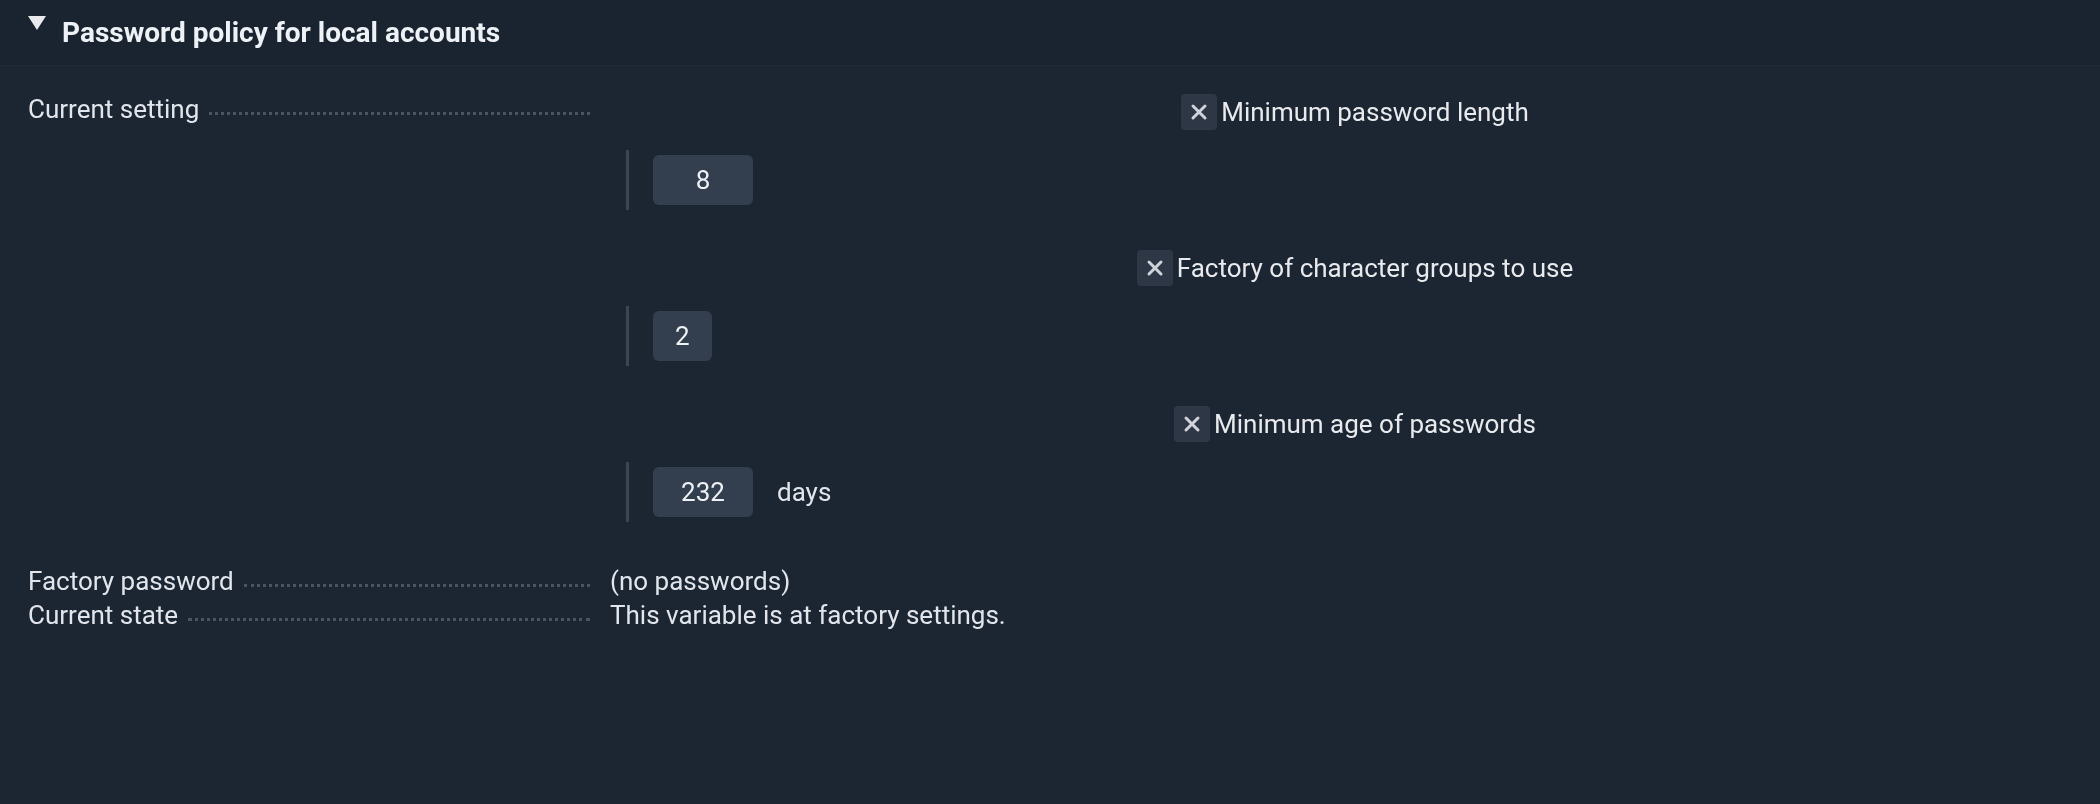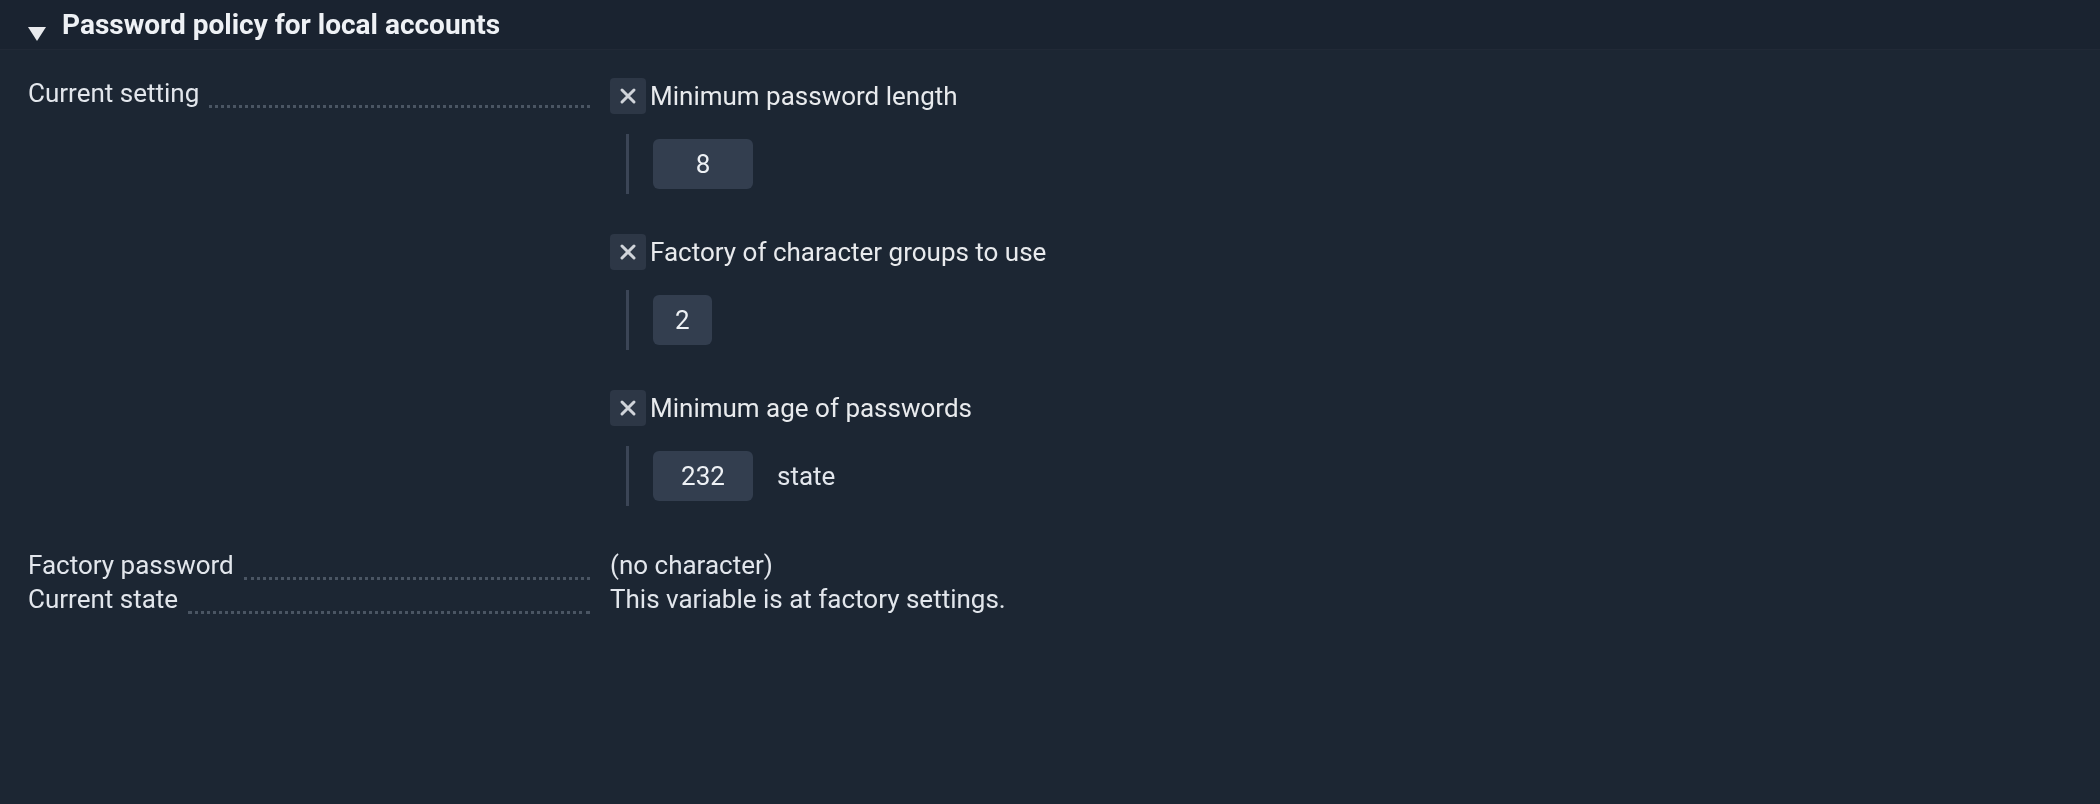--- a/index.html
+++ b/index.html
@@ -11,23 +11,23 @@
       background: #1c2633;
       color: #e8eaed;
       font-family: -apple-system, BlinkMacSystemFont, "Segoe UI", Roboto, sans-serif;
       font-size: 26px;
       width: 2100px;
       height: 804px;
       overflow: hidden;
     }
     .header {
       background: #1a2330;
-      padding: 8px 28px;
-      display: flex;
-      align-items: flex-end;
+      padding: 16px 28px;
+      display: flex;
+      align-items: flex-start;
       gap: 16px;
       border-bottom: 1px solid rgba(255,255,255,0.03);
     }
     .header-toggle {
       display: inline-flex;
       align-items: center;
       justify-content: center;
     }
     .header-title {
       font-weight: 700;
@@ -38,21 +38,21 @@
       padding: 28px 0 0 0;
     }
     .row {
       display: flex;
       align-items: flex-start;
       margin-bottom: 8px;
     }
     .row-label-wrap {
       width: 610px;
       display: flex;
-      align-items: flex-end;
+      align-items: flex-start;
       padding-left: 28px;
     }
     .row-label {
       white-space: nowrap;
       padding-right: 10px;
       color: #e2e6ec;
     }
     .dots {
       flex: 1;
       height: 1px;
@@ -67,20 +67,21 @@
       gap: 40px;
     }
     .param-block {
       display: flex;
       flex-direction: column;
     }
     .param-header {
       display: flex;
       align-items: center;
       gap: 4px;
+      justify-content: center;
     }
     .x-btn {
       width: 36px;
       height: 36px;
       background: #2d3746;
       border-radius: 4px;
       display: inline-flex;
       align-items: center;
       justify-content: center;
       cursor: pointer;
@@ -184,33 +185,33 @@
           <span class="x-btn">
             <svg width="18" height="18" viewBox="0 0 18 18">
                 <path d="M3 3 L15 15 M15 3 L3 15" stroke-width="3" stroke-linecap="round" fill="none"></path>
               </svg>
           </span>
           <span class="param-label">Minimum age of passwords</span>
         </div>
         <div class="param-body">
           <span class="vbar"></span>
           <span class="num-box">232</span>
-          <span class="unit-label">state</span>
+          <span class="unit-label">days</span>
         </div>
       </div>
 
     </div>
   </div>
 
   <div class="simple-row">
     <div class="row-label-wrap">
       <span class="row-label">Factory password</span>
       <span class="dots"></span>
     </div>
-    <span class="simple-value">(no character)</span>
+    <span class="simple-value">(no passwords)</span>
   </div>
 
   <div class="simple-row" style="margin-top:4px">
     <div class="row-label-wrap">
       <span class="row-label">Current state</span>
       <span class="dots"></span>
     </div>
     <span class="simple-value">This variable is at factory settings.</span>
   </div>
 

